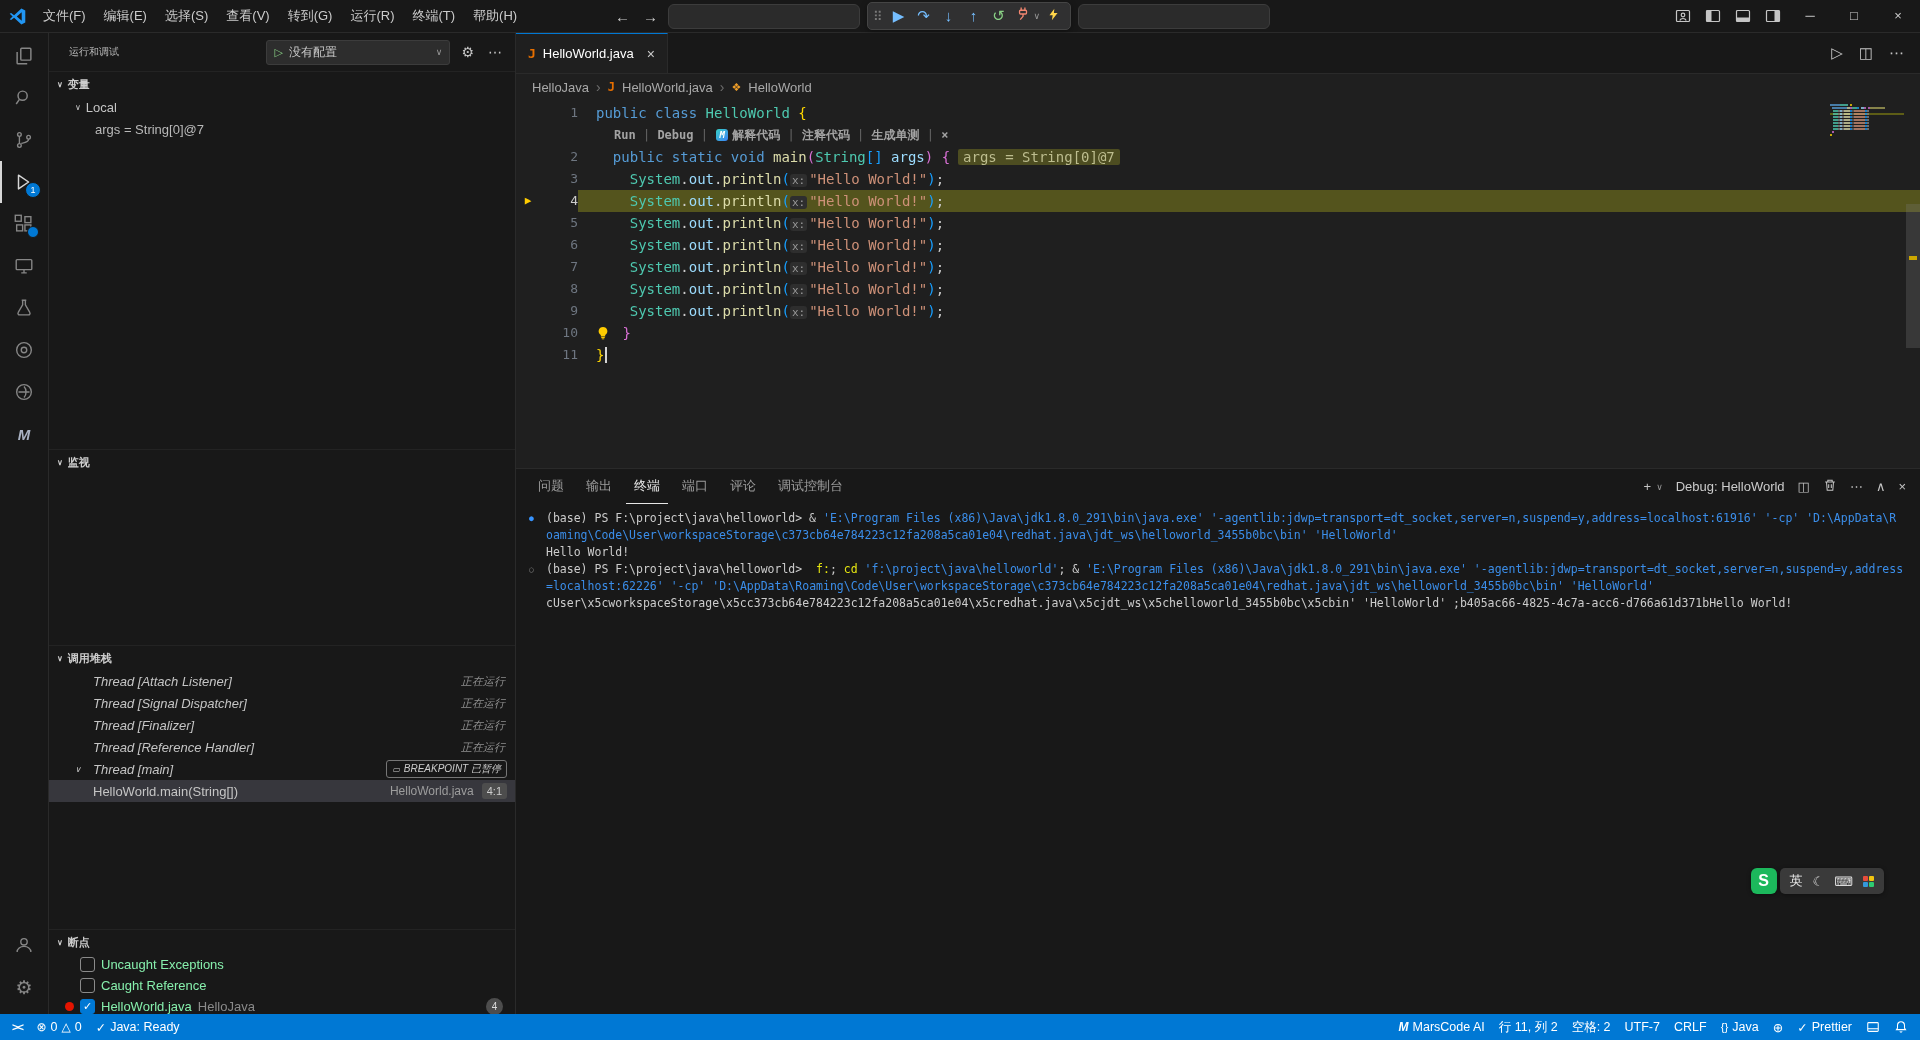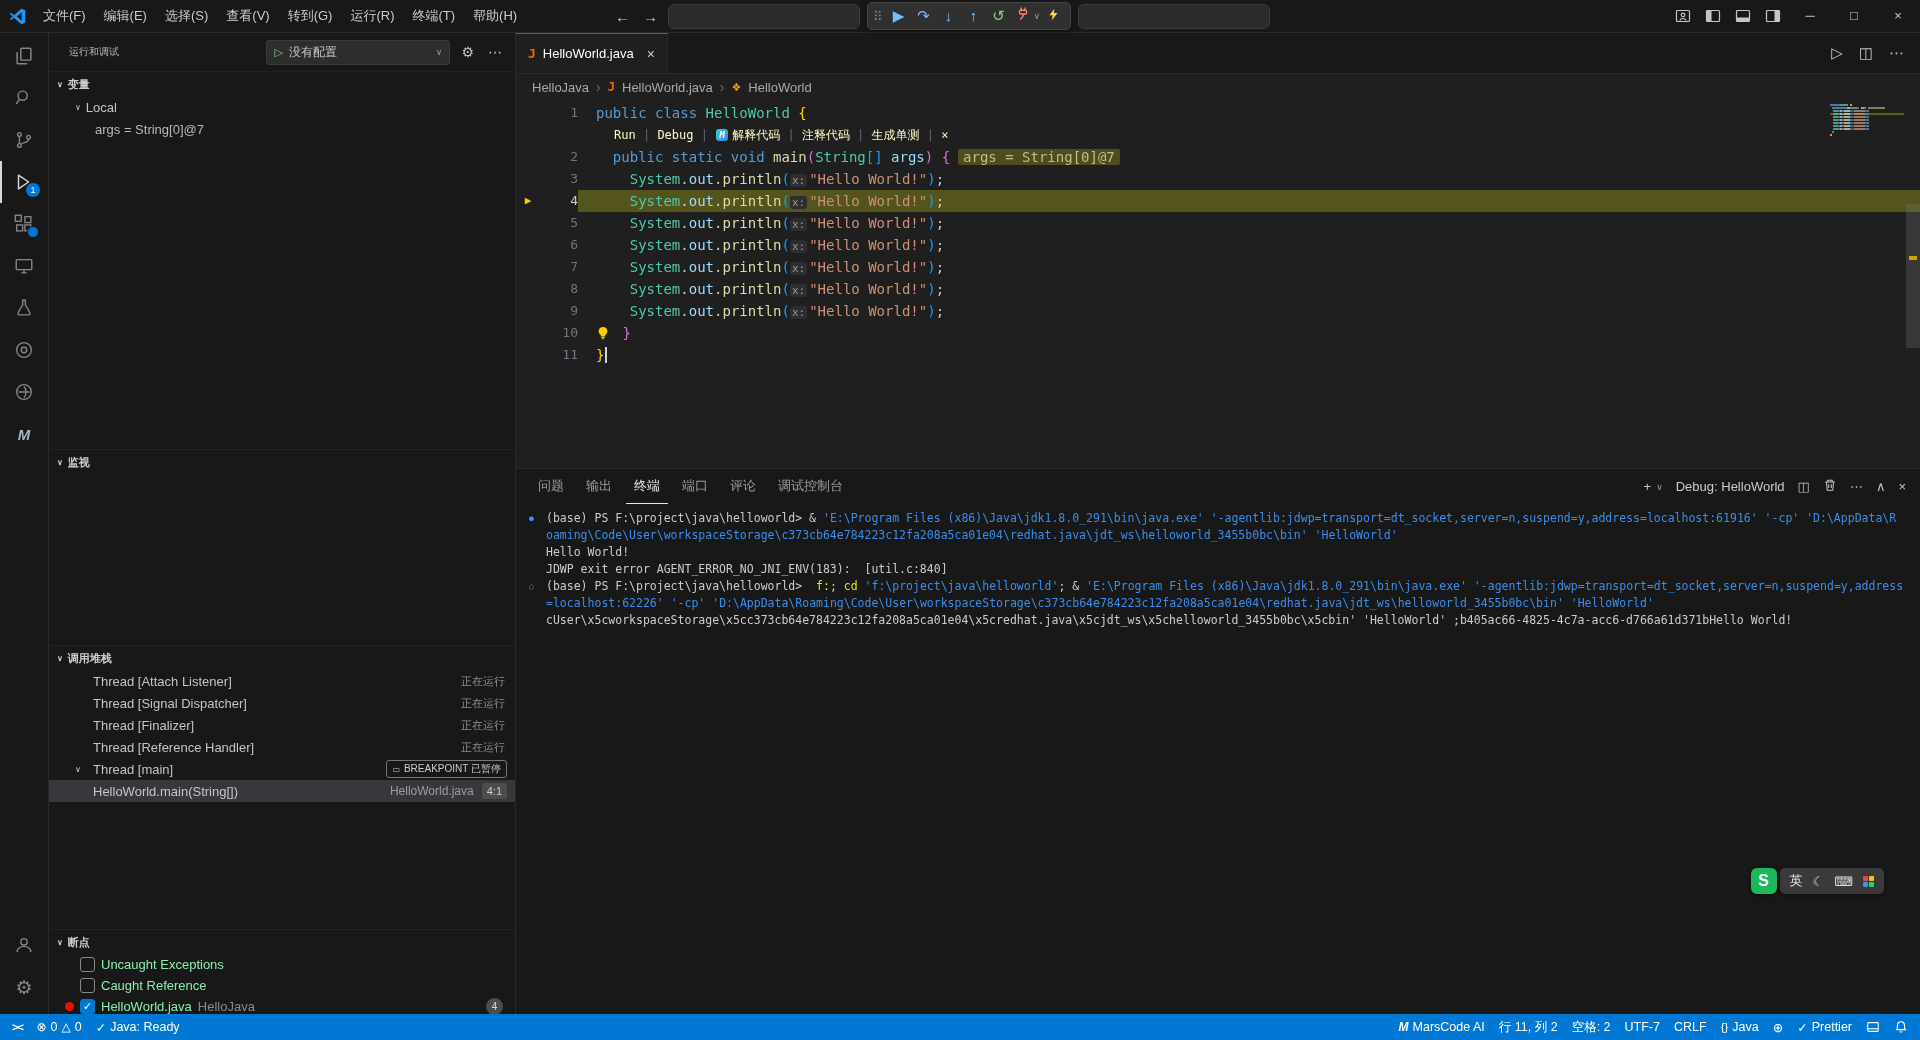--- a/index.html
+++ b/index.html
@@ -44,21 +44,21 @@
   .run-caret{color:#9a9a9a;font-size:9px;}
   .sb-tool{color:#c5c5c5;font-size:14px;padding:0 3px;}
   .section{display:flex;flex-direction:column;min-height:0;flex:none;}
   .sec-head{height:24px;display:flex;align-items:center;gap:5px;padding-left:8px;font-size:11px;font-weight:bold;color:#cccccc;flex:none;border-top:1px solid rgba(255,255,255,.05);}
   .chev{font-size:8px;color:#cccccc;}
   .sec-vars{height:378px;}.sec-watch{height:196px;}.sec-stack{height:284px;}.sec-bp{flex:1;}
   .sec-body{flex:1;overflow:hidden;}
   .tree-row{height:22px;display:flex;align-items:center;color:#c5c5c5;position:relative;}
   .scope-row{padding-left:26px;gap:5px;}
   .var-row{padding-left:46px;color:#b9b9b9;}
-  .thread-row{padding-left:44px;}
+  .thread-row{padding-left:44px;font-style:italic;}
   .thread-row .chev{position:absolute;left:26px;}
   .status-run{margin-left:auto;margin-right:10px;font-size:11px;color:#8f8f8f;}
   .bp-pill{margin-left:auto;margin-right:8px;display:flex;align-items:center;gap:4px;border:1px solid #767676;border-radius:3px;padding:0 5px;height:16px;font-size:10px;color:#cccccc;white-space:nowrap;}
   .pill-ic{font-size:8px;}
   .frame-row{padding-left:44px;}
   .frame-row.selected{background:#37373d;justify-content:center;}
   .fr-right{margin-left:auto;display:flex;align-items:center;}
   .fr-file{font-size:12px;color:#9d9d9d;}
   .pos-badge{background:#4d4d4d;color:#cccccc;border-radius:3px;padding:0 5px;font-size:11px;height:16px;line-height:16px;margin:0 8px;}
   .bp-row{height:21px;display:flex;align-items:center;gap:6px;padding-left:16px;}
@@ -85,21 +85,21 @@
   .code-wrap{flex:1;position:relative;overflow:hidden;font-family:"DejaVu Sans Mono",monospace;font-size:14px;padding-top:2px;}
   .code-row{display:flex;height:22px;line-height:22px;white-space:pre;}
   .glyph-col{width:24px;flex:none;text-align:center;font-size:11px;}
   .exec-arrow{color:#ffcc00;}
   .ln-col{width:38px;flex:none;text-align:right;color:#6e7681;font-size:13px;}
   .ln-col.cur{color:#cccccc;}
   .code-content{flex:1;padding-left:18px;}
   .code-row.current .code-content{background:#54541d;}
   .lens-row .code-content{padding-left:36px;color:#999999;font-size:12px;}
   .lens-sep{color:#666;}
-  .lens-item{color:#fef9c3;}
+  .lens-item{color:#a3a3a3;font-weight:bold;}
   .micon{display:inline-block;width:12px;height:12px;border-radius:3px;background:linear-gradient(135deg,#37d0c6,#3b82f6);color:#fff;font-size:9px;line-height:12px;text-align:center;margin:0 4px 0 1px;vertical-align:1px;font-style:italic;font-weight:bold;}
   .seg-kw{color:#569cd6}.seg-cls{color:#4ec9b0}.seg-fn{color:#dcdcaa}.seg-var{color:#9cdcfe}
   .seg-str{color:#ce9178}.seg-b1{color:#ffd700}.seg-b2{color:#da70d6}.seg-b3{color:#179fff}
   .seg-pl{color:#cccccc}
   .seg-hint{color:#999;background:#2e2e2e;border-radius:3px;padding:0 2px;margin-right:2px;font-size:11px;}
   .seg-dbg{color:#bdbd8f;background:#4d4d21;padding:0 5px;margin-left:8px;border-radius:2px;}
   .bulb{display:inline-block;width:15px;margin-right:3px;vertical-align:-2px;}
   .caret{display:inline-block;width:2px;height:16px;background:#d4d4d4;vertical-align:-3px;margin-left:1px;}
   .minimap{position:absolute;right:16px;top:4px;width:74px;}
   .mm-row{display:flex;height:2px;margin-bottom:1px;}
@@ -599,21 +599,20 @@
             </span>
             <span>⋯</span>
             <span>∧</span>
             <span>×</span>
           </div>
         </div>
         <div class="terminal">
             <div class="t-row"><span class="t-bullet blue">●</span><span class="seg-pl">(base) PS F:\project\java\helloworld&gt; &amp; </span><span class="seg-path">'E:\Program Files (x86)\Java\jdk1.8.0_291\bin\java.exe'</span><span class="seg-pl"> </span><span class="seg-path">'-agentlib:jdwp=transport=dt_socket,server=n,suspend=y,address=localhost:61916'</span><span class="seg-pl"> </span><span class="seg-path">'-cp'</span><span class="seg-pl"> </span><span class="seg-path">'D:\AppData\R</span></div>
             <div class="t-row"><span class="seg-path">oaming\Code\User\workspaceStorage\c373cb64e784223c12fa208a5ca01e04\redhat.java\jdt_ws\helloworld_3455b0bc\bin'</span><span class="seg-pl"> </span><span class="seg-path">'HelloWorld'</span></div>
             <div class="t-row"><span class="seg-pl">Hello World!</span></div>
-            <div class="t-row"><span class="seg-pl">JDWP exit error AGENT_ERROR_NO_JNI_ENV(183):  [util.c:840]</span></div>
             <div class="t-row"><span class="t-bullet grey">○</span><span class="seg-pl">(base) PS F:\project\java\helloworld&gt;  </span><span class="seg-cmd">f:</span><span class="seg-pl">; </span><span class="seg-cmd">cd</span><span class="seg-path"> 'f:\project\java\helloworld'</span><span class="seg-pl">; &amp; </span><span class="seg-path">'E:\Program Files (x86)\Java\jdk1.8.0_291\bin\java.exe'</span><span class="seg-pl"> </span><span class="seg-path">'-agentlib:jdwp=transport=dt_socket,server=n,suspend=y,address</span></div>
             <div class="t-row"><span class="seg-path">=localhost:62226'</span><span class="seg-pl"> </span><span class="seg-path">'-cp'</span><span class="seg-pl"> </span><span class="seg-path">'D:\AppData\Roaming\Code\User\workspaceStorage\c373cb64e784223c12fa208a5ca01e04\redhat.java\jdt_ws\helloworld_3455b0bc\bin'</span><span class="seg-pl"> </span><span class="seg-path">'HelloWorld'</span></div>
             <div class="t-row"><span class="seg-pl">cUser\x5cworkspaceStorage\x5cc373cb64e784223c12fa208a5ca01e04\x5credhat.java\x5cjdt_ws\x5chelloworld_3455b0bc\x5cbin' 'HelloWorld' ;b405ac66-4825-4c7a-acc6-d766a61d371bHello World!</span></div>
           </div>
       </div>
     </div>
   </div>
 
   <div class="statusbar">
     <div style="display:flex;height:100%">

